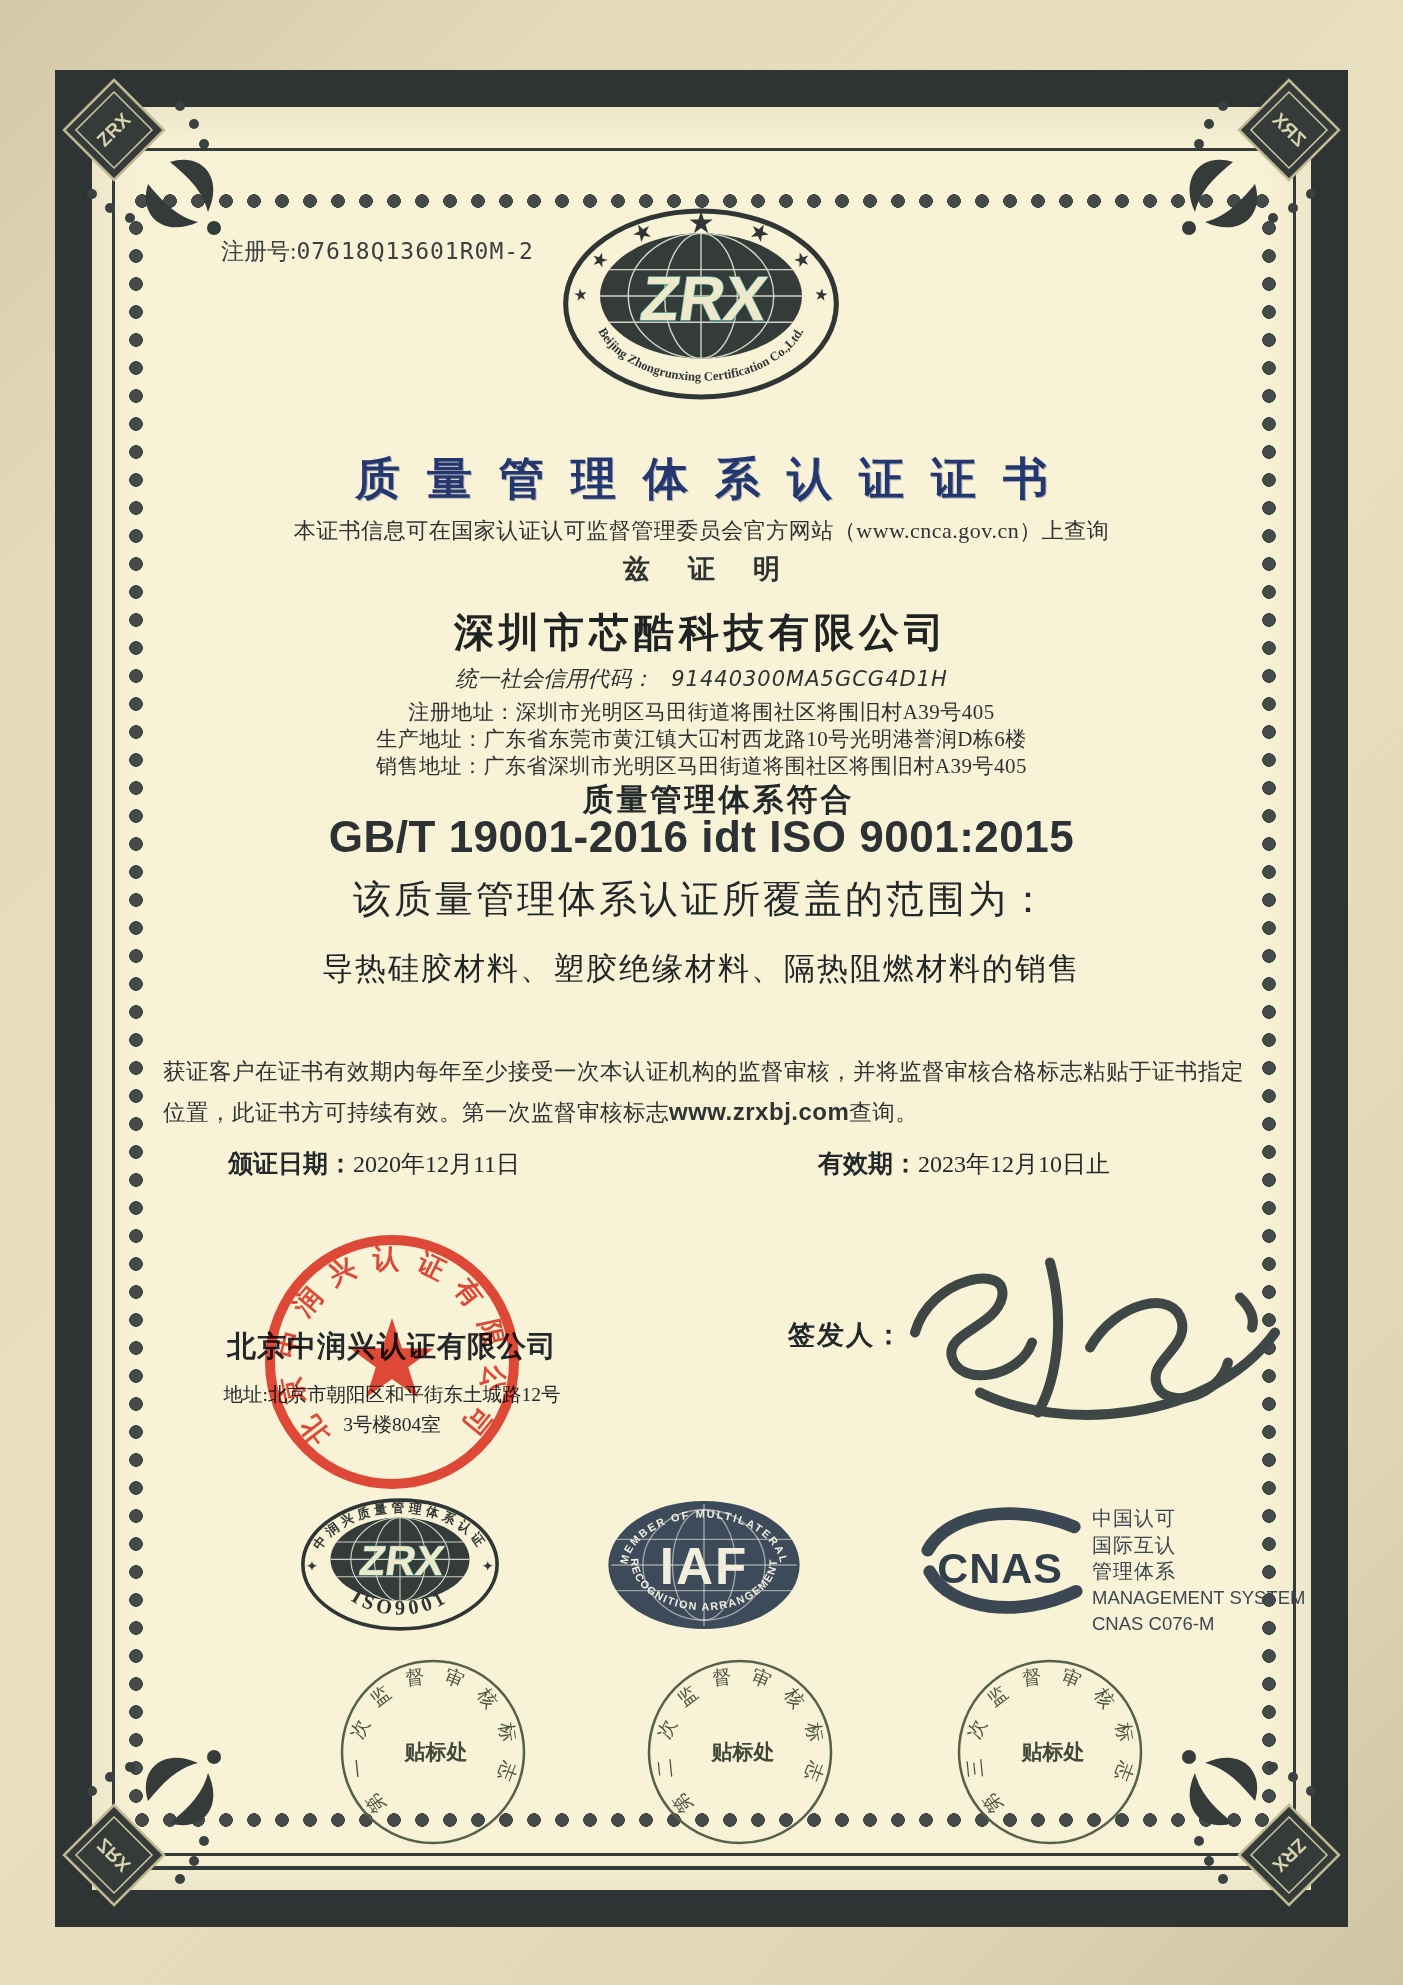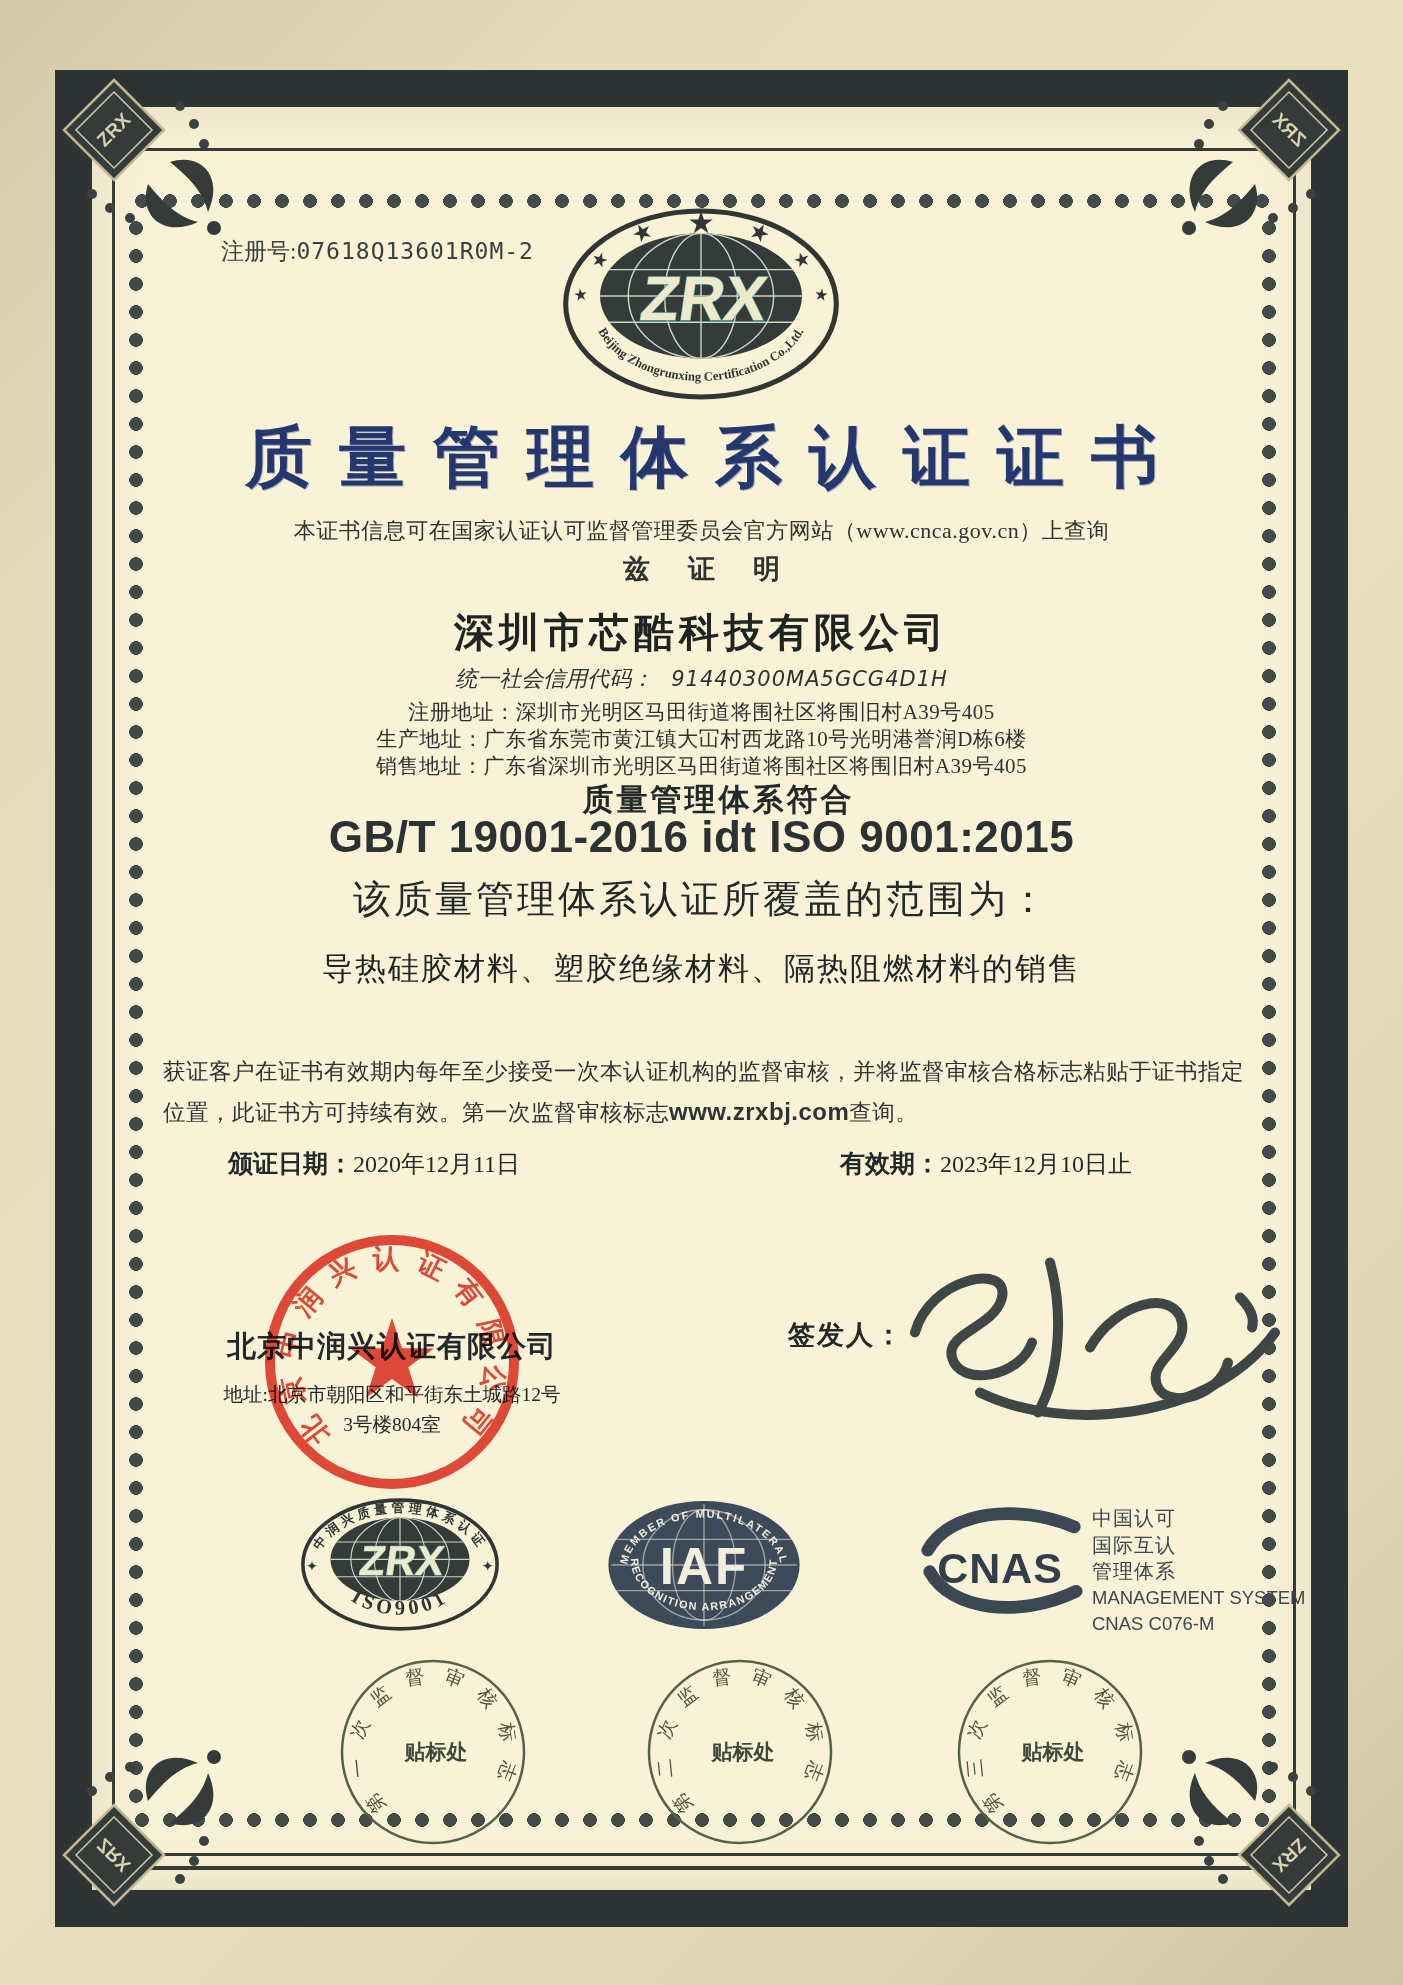--- a/index.html
+++ b/index.html
@@ -16,22 +16,22 @@
   .dots-v{width:17px;background-image:radial-gradient(circle 7px at 8px 14px,var(--dot,#434a48) 97%,transparent 100%);background-size:17px 28px;background-repeat:repeat-y;}
   .abs{position:absolute;}
   .ctr{left:0;right:0;text-align:center;}
   .z2{z-index:2;}
   .wm{position:absolute;z-index:0;opacity:.55;}
   .wm-text{position:absolute;z-index:0;opacity:.5;color:#d9c78c;transform:rotate(-55deg);
            font-size:21px;letter-spacing:4px;line-height:30px;white-space:nowrap;text-align:center;}
   .reg{font-size:23px;color:#3a403e;}
   .reg .val{font-family:"DejaVu Sans Mono","Liberation Mono",monospace;letter-spacing:1px;}
   .title{font-family:"Liberation Sans","DejaVu Sans",sans-serif;font-weight:700;
-         font-size:67px;color:var(--title_blue,#24386f);letter-spacing:27px;text-indent:27px;
-         text-shadow:1px 1px 0 rgba(20,40,110,.35);}
+         font-size:45px;color:var(--title_blue,#24386f);letter-spacing:27px;text-indent:27px;
+         text-shadow:1px 1px 0 rgba(20,40,110,.35);margin-top:37px;}
   .info{font-size:22px;color:#2f3433;letter-spacing:.5px;}
   .certify{font-size:27px;font-weight:700;color:#2e3332;letter-spacing:38px;text-indent:38px;}
   .company{font-size:40px;font-weight:600;color:#1f2422;letter-spacing:5px;}
   .credit{font-size:22px;color:#2e3332;font-style:italic;}
   .credit .val{font-family:"DejaVu Sans","Liberation Sans",sans-serif;font-size:21px;letter-spacing:1px;margin-left:18px;}
   .addr{font-size:21px;color:#2e3332;letter-spacing:.5px;}
   .conform{font-size:31px;font-weight:700;color:#23292a;letter-spacing:3px;padding-left:34px;}
   .standard{font-family:"Liberation Sans","DejaVu Sans",sans-serif;font-size:44px;font-weight:700;color:#2c3133;letter-spacing:.5px;}
   .scope-intro{font-size:38px;font-weight:400;color:#23292a;letter-spacing:3px;}
   .scope{font-size:31px;color:#1f2524;letter-spacing:2px;}
@@ -252,21 +252,21 @@
   <div class="abs z2 notice" style="left:163px;top:1052px;width:1090px">
     <div>获证客户在证书有效期内每年至少接受一次本认证机构的监督审核，并将监督审核合格标志粘贴于证书指定</div>
     <div>
       <span>位置，此证书方可持续有效。第一次监督审核标志</span><span class="url">www.zrxbj.com</span><span>查询。</span>
     </div>
   </div>
 
   <div class="abs z2 dateline" style="left:228px;top:1147px">
     <span class="lab">颁证日期：</span><span>2020年12月11日</span>
   </div>
-  <div class="abs z2 dateline" style="left:840px;top:1147px">
+  <div class="abs z2 dateline" style="left:818px;top:1147px">
     <span class="lab">有效期：</span><span>2023年12月10日止</span>
   </div>
 
   <div class="abs z2 issuer" style="left:222px;top:1327px">
     <div class="nm">北京中润兴认证有限公司</div>
     <div class="a1">地址:北京市朝阳区和平街东土城路12号</div>
     <div class="a2">3号楼804室</div>
   </div>
 
   <svg class="abs stamp" style="left:252px;top:1222px;z-index:3" width="280" height="280" viewBox="0 0 280 280">

